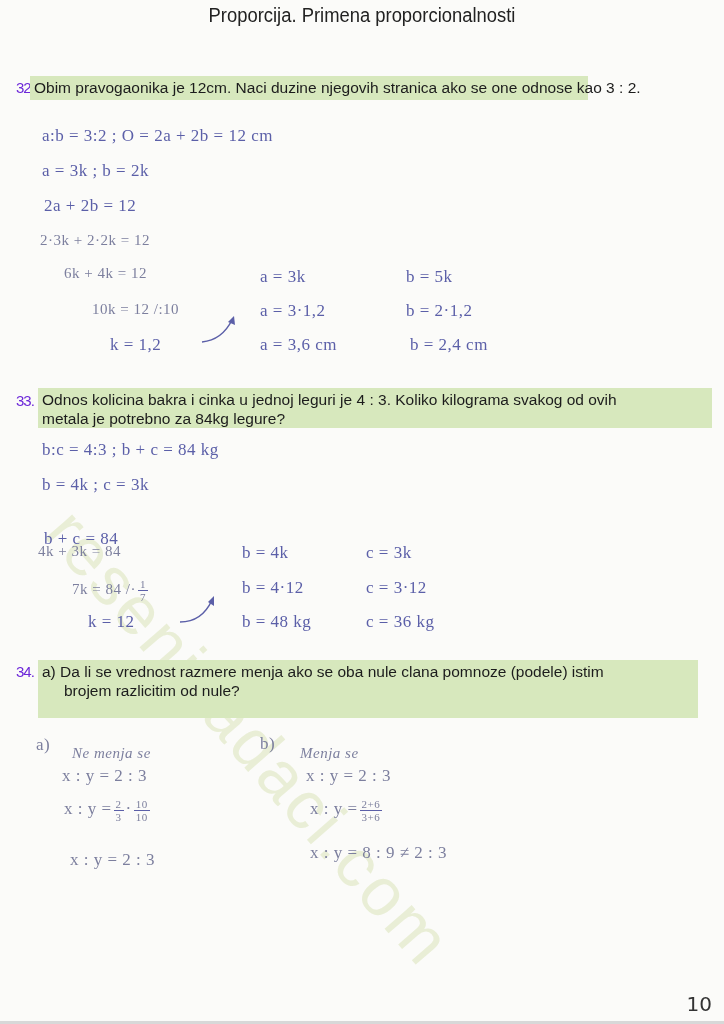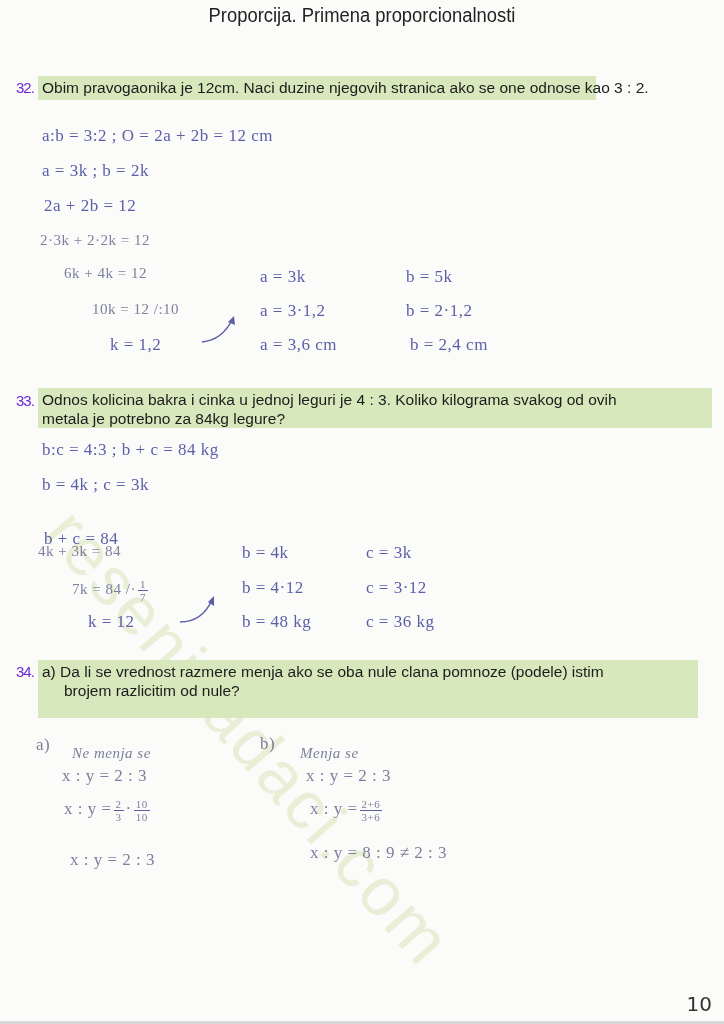--- a/index.html
+++ b/index.html
@@ -51,21 +51,21 @@
   .bottom-edge { position: absolute; left: 0; right: 0; bottom: 0; height: 3px; background: #d8d8d8; }
 </style>
 </head>
 <body>
 
 <div class="watermark">resenizadaci.com</div>
 
 <div class="page-title">Proporcija. Primena proporcionalnosti</div>
 
 <div class="task-num" style="left:16px; top:79px;">32.</div>
-<div class="task-box" style="left:38px; top:76px; width:558px; height:24px;">
+<div class="task-box" style="left:30px; top:76px; width:558px; height:24px;">
   <span class="line">Obim pravogaonika je 12cm. Naci duzine njegovih stranica ako se one odnose kao 3 : 2.</span>
 </div>
 
 <div class="hw" style="left:42px; top:126px;">a:b = 3:2   ;  O = 2a + 2b = 12 cm</div>
 <div class="hw" style="left:42px; top:161px;">a = 3k  ; b = 2k</div>
 <div class="hw" style="left:44px; top:196px;">2a + 2b = 12</div>
 <div class="hw light" style="left:40px; top:232px;">2·3k + 2·2k = 12</div>
 <div class="hw light" style="left:64px; top:265px;">6k + 4k = 12</div>
 <div class="hw light" style="left:92px; top:301px;">10k = 12  /:10</div>
 <div class="hw" style="left:110px; top:335px;">k = 1,2</div>

